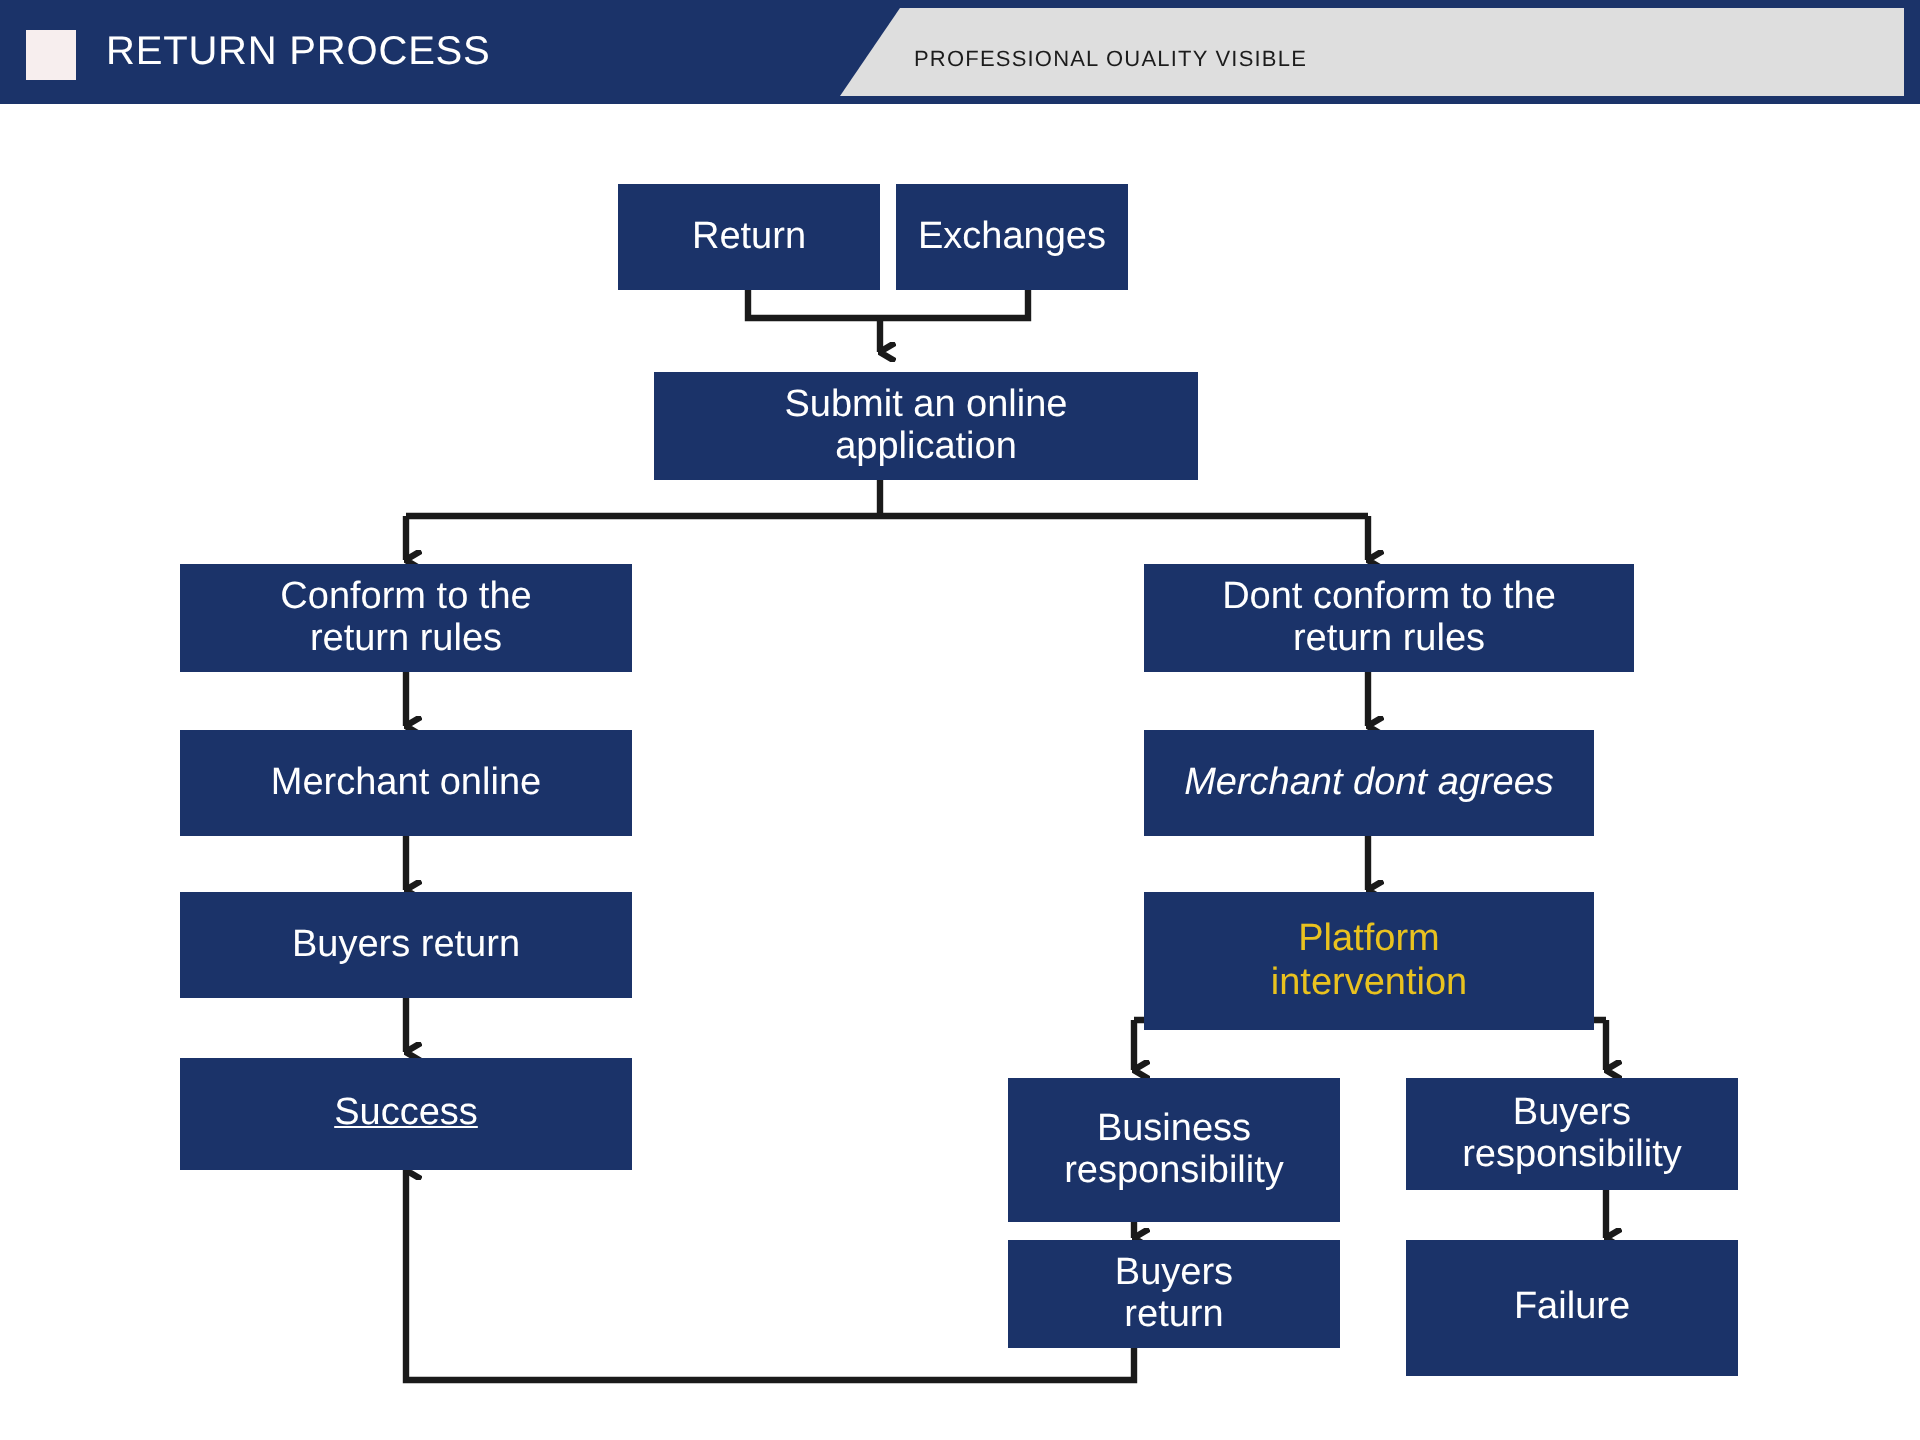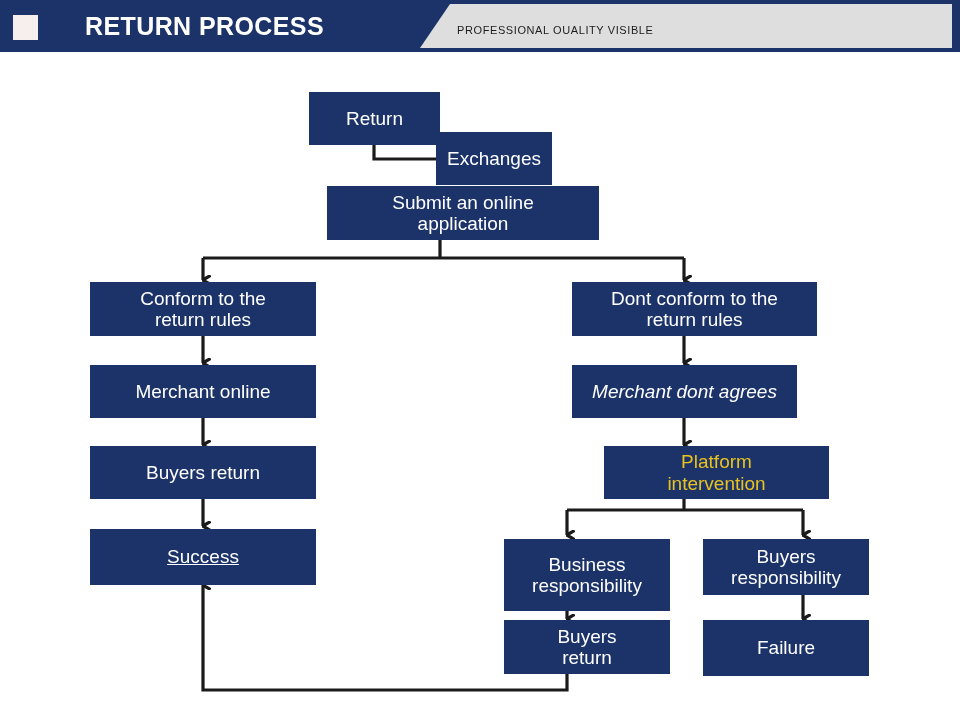--- a/index.html
+++ b/index.html
@@ -41,25 +41,24 @@
     height: 25px;
     background: #f7eeee;
   }
   #header-title {
     position: absolute;
     left: 53px;
     top: 5px;
     height: 42px;
     line-height: 42px;
     color: #ffffff;
-    font-size: 25px;
-    font-weight: bold;
+    font-size: 20px;
+    font-weight: normal;
     letter-spacing: 0.4px;
     white-space: nowrap;
-    margin-left: 32px;
   }
   #header-subtitle {
     position: absolute;
     left: 457px;
     top: 24px;
     color: #1c1c1c;
     font-size: 11px;
     letter-spacing: 0.6px;
     white-space: nowrap;
   }
@@ -149,21 +148,21 @@
       <path d="M567,543 L567,567" marker-end="url(#arrow-down)"></path>
       <path d="M803,543 L803,567" marker-end="url(#arrow-down)"></path>
 
       <path d="M567,622 L567,638 L203,638 L203,533" marker-end="url(#arrow-up)"></path>
     </g>
   </svg>
 
   <div class="node" style="left:309px; top:40px; width:131px; height:53px;">
     <span class="node-label">Return</span>
   </div>
-  <div class="node" style="left:436px; top:40px; width:116px; height:53px;margin-top:40px;">
+  <div class="node" style="left:448px; top:40px; width:116px; height:53px;">
     <span class="node-label">Exchanges</span>
   </div>
 
   <div class="node" style="left:327px; top:134px; width:272px; height:54px;">
     <span class="node-label">Submit an online
 application</span>
   </div>
 
   <div class="node" style="left:90px; top:230px; width:226px; height:54px;">
     <span class="node-label">Conform to the
@@ -177,38 +176,38 @@
   <div class="node" style="left:90px; top:313px; width:226px; height:53px;">
     <span class="node-label">Merchant online</span>
   </div>
   <div class="node" style="left:572px; top:313px; width:225px; height:53px;font-style:italic;">
     <span class="node-label">Merchant dont agrees</span>
   </div>
 
   <div class="node" style="left:90px; top:394px; width:226px; height:53px;">
     <span class="node-label">Buyers return</span>
   </div>
-  <div class="node accent" style="left:604px; top:394px; width:225px; height:53px;">
+  <div class="node accent" style="left:572px; top:394px; width:225px; height:69px;">
     <span class="node-label">Platform
 intervention</span>
   </div>
 
   <div class="node" style="left:90px; top:477px; width:226px; height:56px;text-decoration:underline;">
     <span class="node-label">Success</span>
   </div>
   <div class="node" style="left:504px; top:487px; width:166px; height:72px;">
     <span class="node-label">Business
 responsibility</span>
   </div>
   <div class="node" style="left:703px; top:487px; width:166px; height:56px;">
     <span class="node-label">Buyers
 responsibility</span>
   </div>
 
   <div class="node" style="left:504px; top:568px; width:166px; height:54px;">
     <span class="node-label">Buyers
 return</span>
   </div>
-  <div class="node" style="left:703px; top:568px; width:166px; height:56px;">
+  <div class="node" style="left:703px; top:568px; width:166px; height:68px;">
     <span class="node-label">Failure</span>
   </div>
 
 </div>
 
 </body></html>

